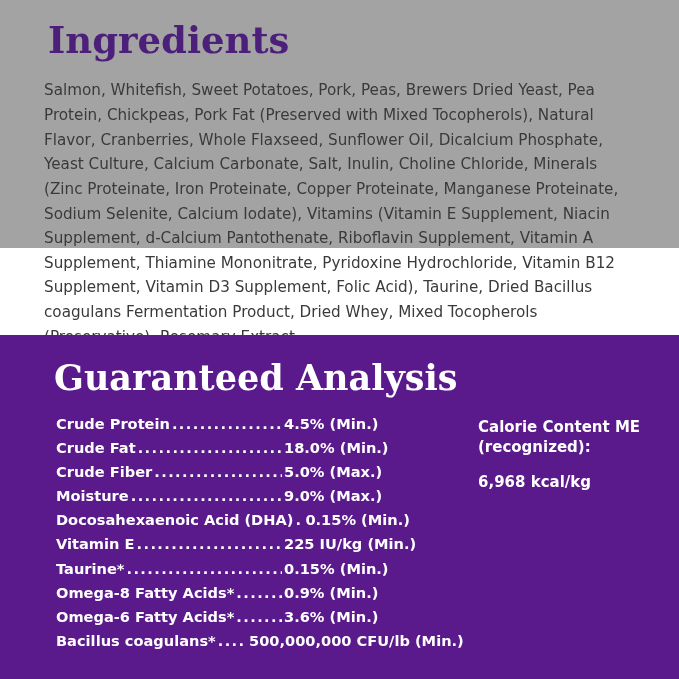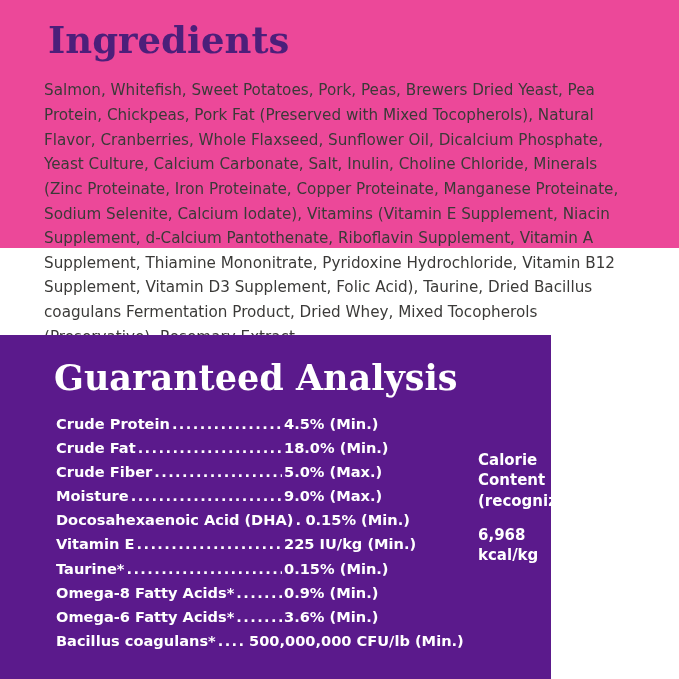--- a/index.html
+++ b/index.html
@@ -19,21 +19,21 @@
     height: 679px;
     box-sizing: border-box;
   }
   
   .ingredients-section {
     position: absolute;
     left: 0;
     top: 0;
     width: 679px;
     height: 248px;
-    background: #ec4899;
+    background: #a3a3a3;
     box-sizing: border-box;
     padding: 18px 44px 0 44px;
   }
   .ingredients-title {
     font-family: "DejaVu Serif", serif;
     font-weight: bold;
     font-size: 37px;
     color: #4c1f7a;
     letter-spacing: 0px;
     margin: 0 0 16px 4px;
@@ -45,21 +45,21 @@
     line-height: 1.62;
     color: #3b3a38;
     margin: 0;
     text-align: left;
   }
   
   .ga-section {
     position: absolute;
     left: 0;
     top: 335px;
-    width: 551px;
+    width: 679px;
     height: 344px;
     background: #5b1a8c;
     box-sizing: border-box;
     padding: 14px 30px 15px 44px;
     color: #ffffff;
   }
   .ga-title {
     font-family: "DejaVu Serif", serif;
     font-weight: bold;
     font-size: 35px;
@@ -110,21 +110,20 @@
   .ga-right {
     width: 220px;
     padding-left: 14px;
     box-sizing: border-box;
     font-size: 15px;
     font-weight: bold;
     line-height: 1.35;
   }
   .ga-right .calorie-head {
     margin-bottom: 14px;
-    margin-top: 33px;
   }
   .ga-right .calorie-line {
     margin-bottom: 2px;
   }
   .ga-footnote {
     position: absolute;
     left: 56px;
     top: 300px;
     font-size: 13.2px;
     font-weight: bold;

